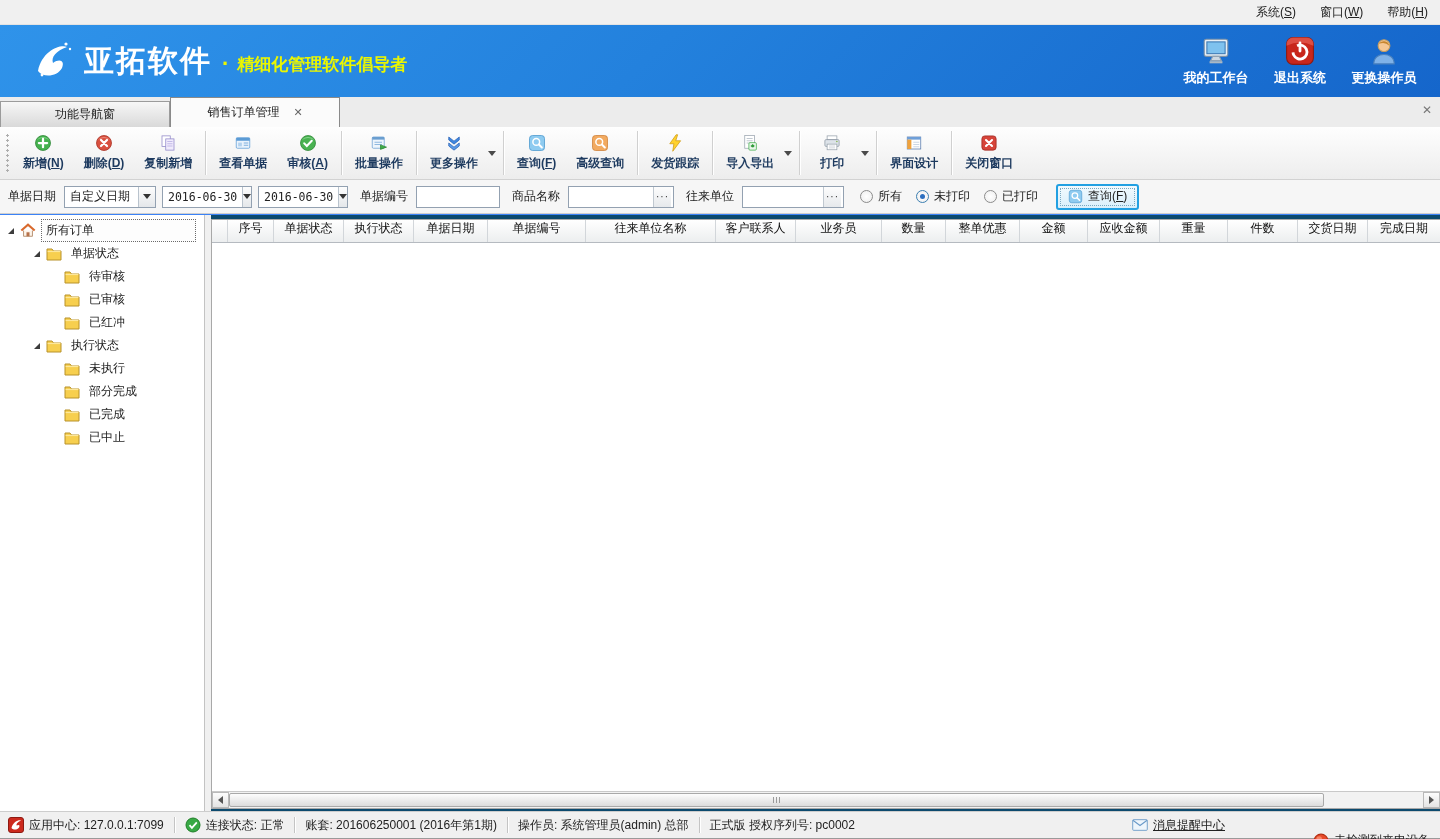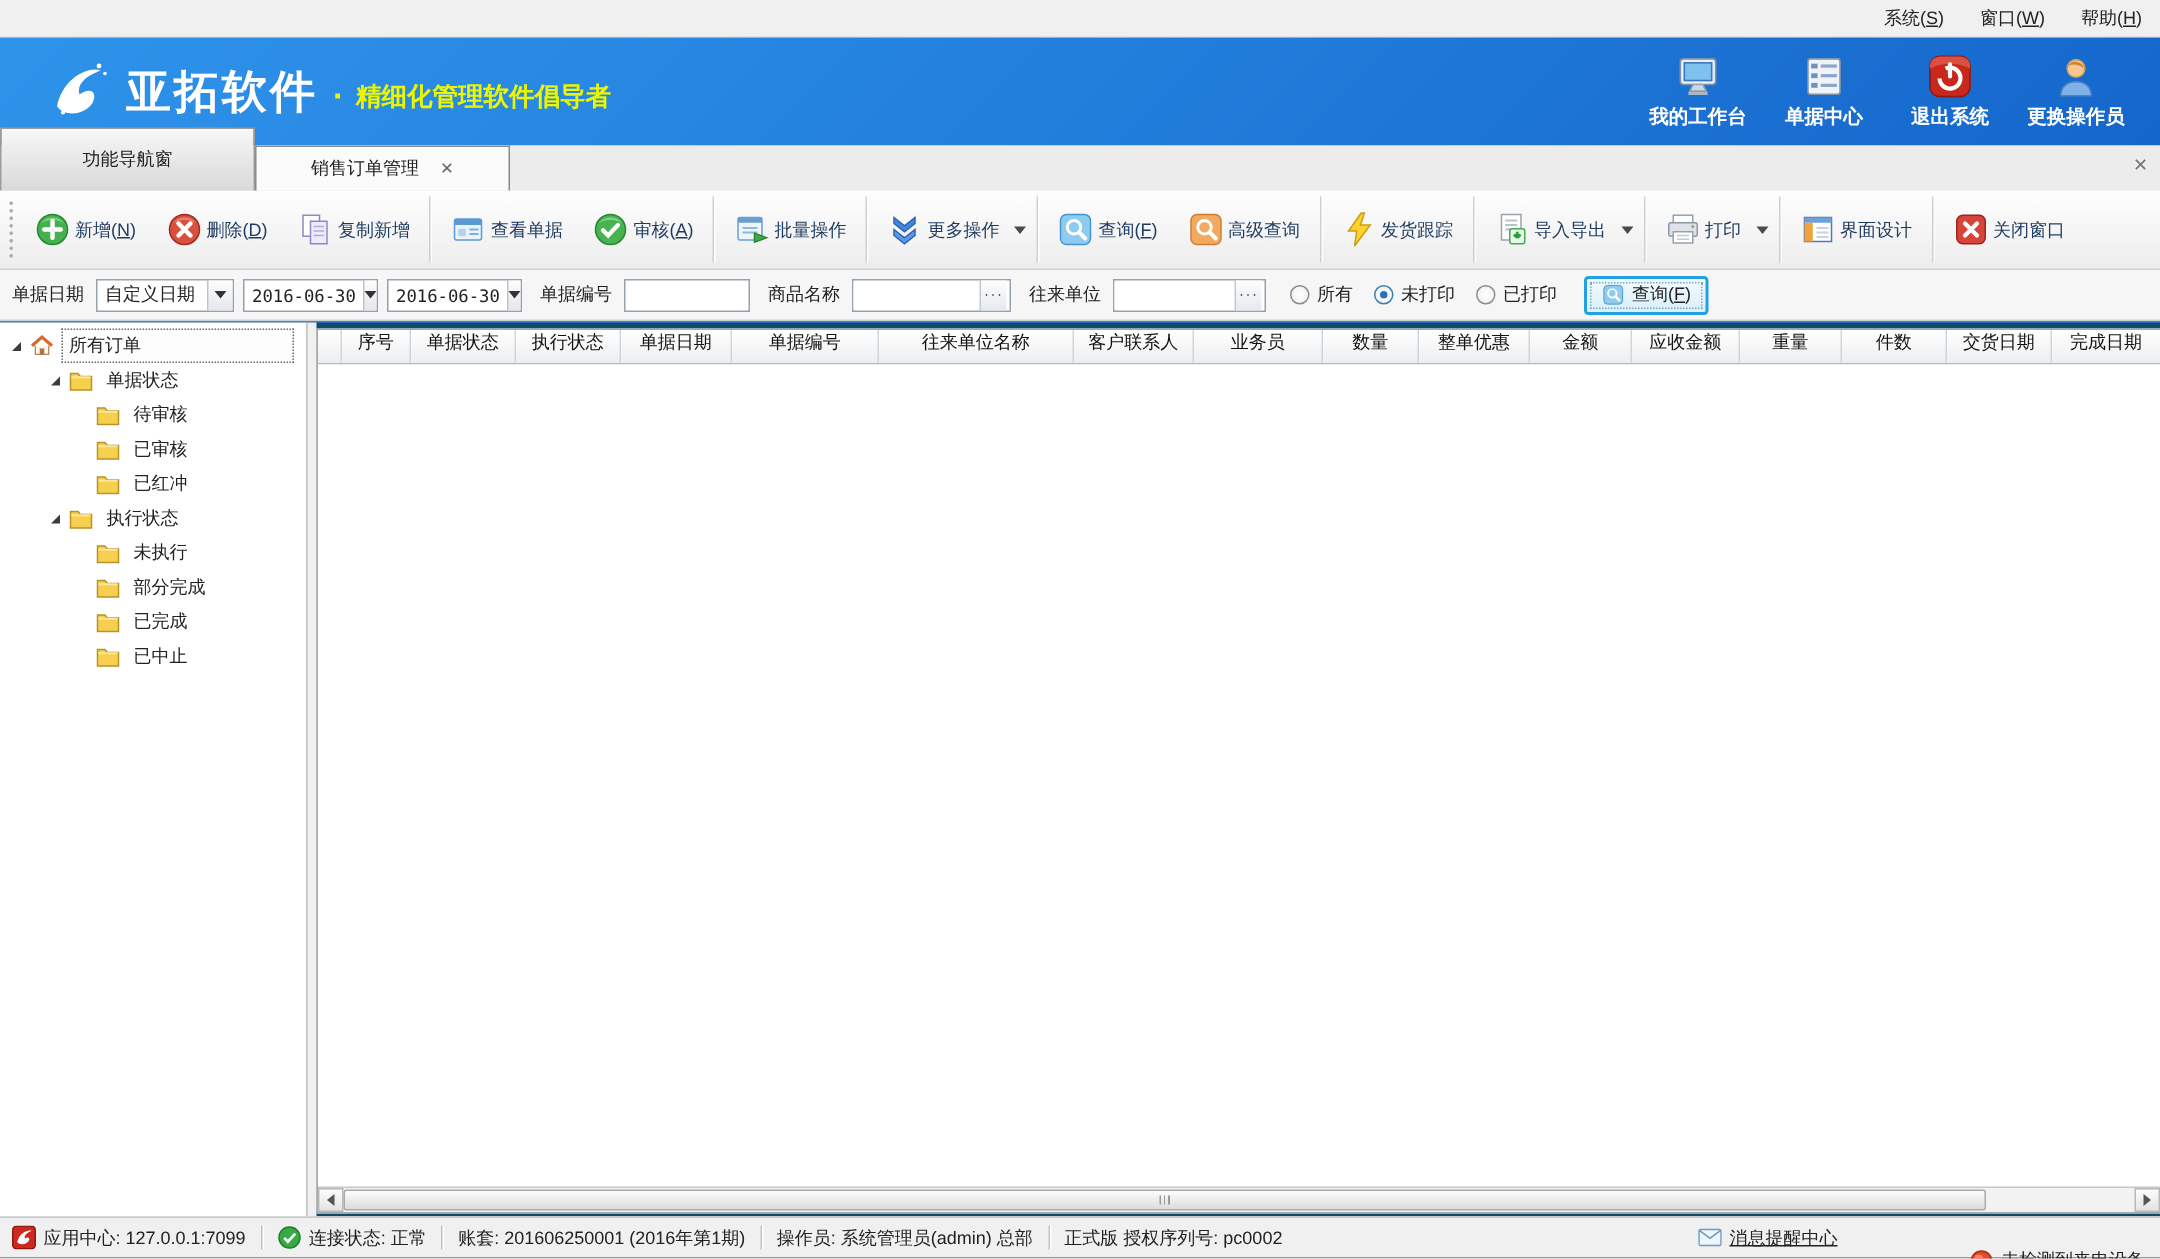--- a/index.html
+++ b/index.html
@@ -18,29 +18,29 @@
   .brand-logo { width:44px; height:44px; margin-right:10px; }
   .brand-name { font-size:30px; font-weight:bold; letter-spacing:2px; }
   .brand-sep { font-size:22px; font-weight:bold; color:#ebf600; margin:6px 8px 0 10px; }
   .brand-tag { font-size:17px; font-weight:bold; color:#ebf600; margin-top:7px; }
   .banner-actions { margin-left:auto; margin-right:14px; display:flex; align-items:flex-end; }
   .bact { width:84px; display:flex; flex-direction:column; align-items:center; gap:3px; font-weight:bold; font-size:13px; cursor:pointer; padding:4px 0; }
   .bact svg { width:30px; height:30px; }
 
   
   .tabstrip { height:30px; flex:0 0 auto; background:#ececec; display:flex; align-items:flex-end; position:relative; border-bottom:0; }
-  .tab { height:42px; margin-top:14px; width:170px; display:flex; align-items:center; justify-content:center; background:linear-gradient(#f7f7f7,#d9d9d9); border:1px solid #9b9b9b; border-bottom:none; cursor:pointer; }
+  .tab { height:26px; margin-top:14px; width:170px; display:flex; align-items:center; justify-content:center; background:linear-gradient(#f7f7f7,#d9d9d9); border:1px solid #9b9b9b; border-bottom:none; cursor:pointer; }
   .tab.active { height:30px; margin-top:0; background:#fbfbfb; border:1px solid #8a8a8a; border-bottom:none; z-index:2; }
   .tab-close { margin-left:14px; color:#666; font-size:11px; cursor:pointer; }
   .strip-close { position:absolute; right:8px; top:6px; color:#777; font-size:12px; cursor:pointer; }
 
   
   .toolbar { height:53px; flex:0 0 auto; background:linear-gradient(#fefefe,#ededed); border-bottom:1px solid #d2d2d2; display:flex; align-items:center; padding:2px 4px 2px 2px; }
   .grip { width:5px; height:42px; margin:0 4px 0 2px; background-image:radial-gradient(#adadad 1px, transparent 1.2px); background-size:5px 5px; background-position:1px 1px; }
-  .tbtn { display:flex; flex-direction:row; align-items:center; justify-content:center; gap:3px; padding:4px 9px; min-width:58px; height:48px; cursor:pointer; border:1px solid transparent; border-radius:2px; color:#1d3a5f; }
+  .tbtn { display:flex; flex-direction:column; align-items:center; justify-content:center; gap:3px; padding:4px 9px; min-width:58px; height:48px; cursor:pointer; border:1px solid transparent; border-radius:2px; color:#1d3a5f;font-weight:bold; }
   .tbtn svg { width:24px; height:24px; }
   .tsep { width:1px; height:44px; background:#d0d0d0; box-shadow:1px 0 0 #ffffff; margin:0 3px; }
   .ddarr { width:0; height:0; border-left:4px solid transparent; border-right:4px solid transparent; border-top:5px solid #4a4a4a; margin:0 4px 0 0; cursor:pointer; align-self:center; }
 
   
   .filterbar { height:34px; flex:0 0 auto; background:#f6f6f6; border-bottom:1px solid #cfcfcf; display:flex; align-items:center; padding-left:8px; gap:6px; }
   .flabel { margin-right:2px; white-space:nowrap; }
   .combo { height:22px; border:1px solid #93a1b1; background:#fff; display:flex; align-items:center; cursor:pointer; }
   .combo .ctext { padding:0 5px; flex:1; white-space:nowrap; font-family:"DejaVu Sans Mono","Liberation Mono",monospace; font-size:11.5px; }
   .combo .ctext.cn { font-family:"Liberation Sans","DejaVu Sans",sans-serif; font-size:12px; }
@@ -123,32 +123,20 @@
         <svg viewBox="0 0 28 28">
           <rect x="3" y="3" width="22" height="16" rx="2" fill="#e9eff5" stroke="#7d92a8"></rect>
           <rect x="5.5" y="5.5" width="17" height="11" fill="#7fc2ef" stroke="#3d7ab5"></rect>
           <path d="M11 19 h6 l2 4 h-10 z" fill="#cdd8e2" stroke="#90a2b4"></path>
           <rect x="8" y="23.5" width="12" height="2" fill="#aab8c4"></rect>
         </svg>
         <span>我的工作台</span>
       </div>
       <div class="bact">
         <svg viewBox="0 0 28 28">
-          <rect x="4" y="3" width="20" height="22" rx="1.5" fill="#f0f4f9" stroke="#8094aa"></rect>
-          <rect x="6" y="6" width="4" height="3" fill="#6f93c0"></rect>
-            <rect x="12" y="6.5" width="10" height="2" fill="#8aa6c8"></rect>
-          <rect x="6" y="12" width="4" height="3" fill="#6f93c0"></rect>
-            <rect x="12" y="12.5" width="10" height="2" fill="#8aa6c8"></rect>
-          <rect x="6" y="18" width="4" height="3" fill="#6f93c0"></rect>
-            <rect x="12" y="18.5" width="10" height="2" fill="#8aa6c8"></rect>
-        </svg>
-        <span>单据中心</span>
-      </div>
-      <div class="bact">
-        <svg viewBox="0 0 28 28">
           <rect x="1.5" y="1.5" width="25" height="25" rx="6" fill="#c8271c" stroke="#8e1a12"></rect>
           <path d="M1.5 9 a30 30 0 0 1 25 0 v-2 a6 6 0 0 0 -6-5.5 h-13 a6 6 0 0 0 -6 5.5 z" fill="#e0564a" opacity="0.85"></path>
           <circle cx="14" cy="15" r="6.5" fill="none" stroke="#ffffff" stroke-width="2.6" stroke-dasharray="33 8" transform="rotate(-115 14 15)"></circle>
           <path d="M14 6.5 L14 14" stroke="#ffffff" stroke-width="2.6" stroke-linecap="round"></path>
         </svg>
         <span>退出系统</span>
       </div>
       <div class="bact">
         <svg viewBox="0 0 28 28">
           <circle cx="14" cy="9" r="5.5" fill="#f6c793" stroke="#c99f60"></circle>

